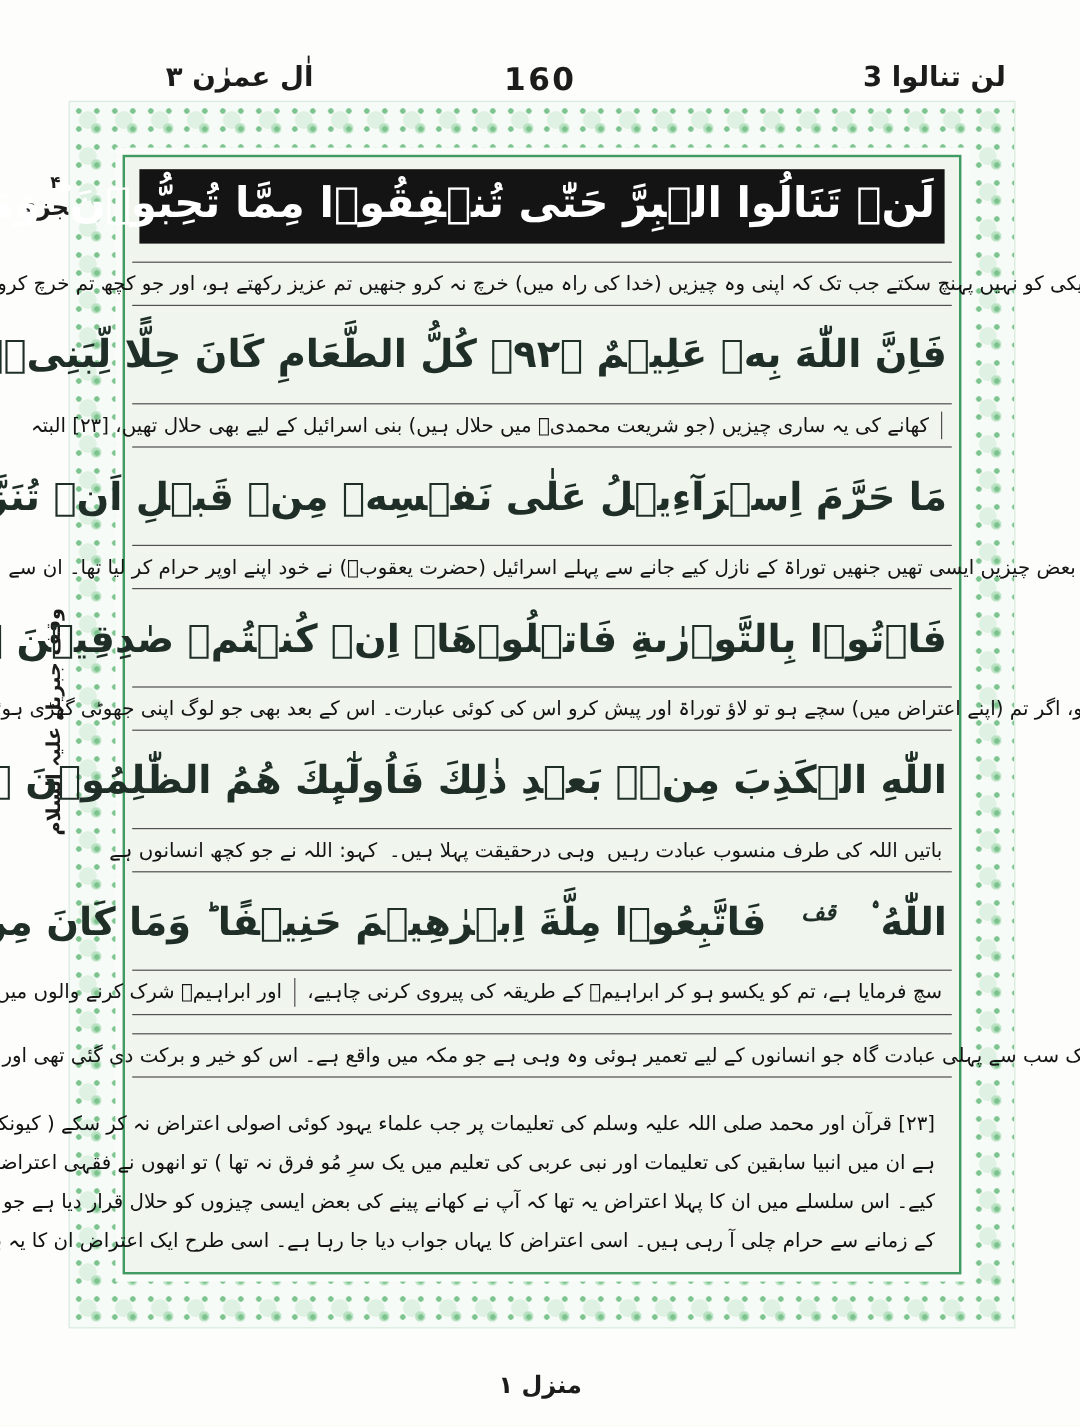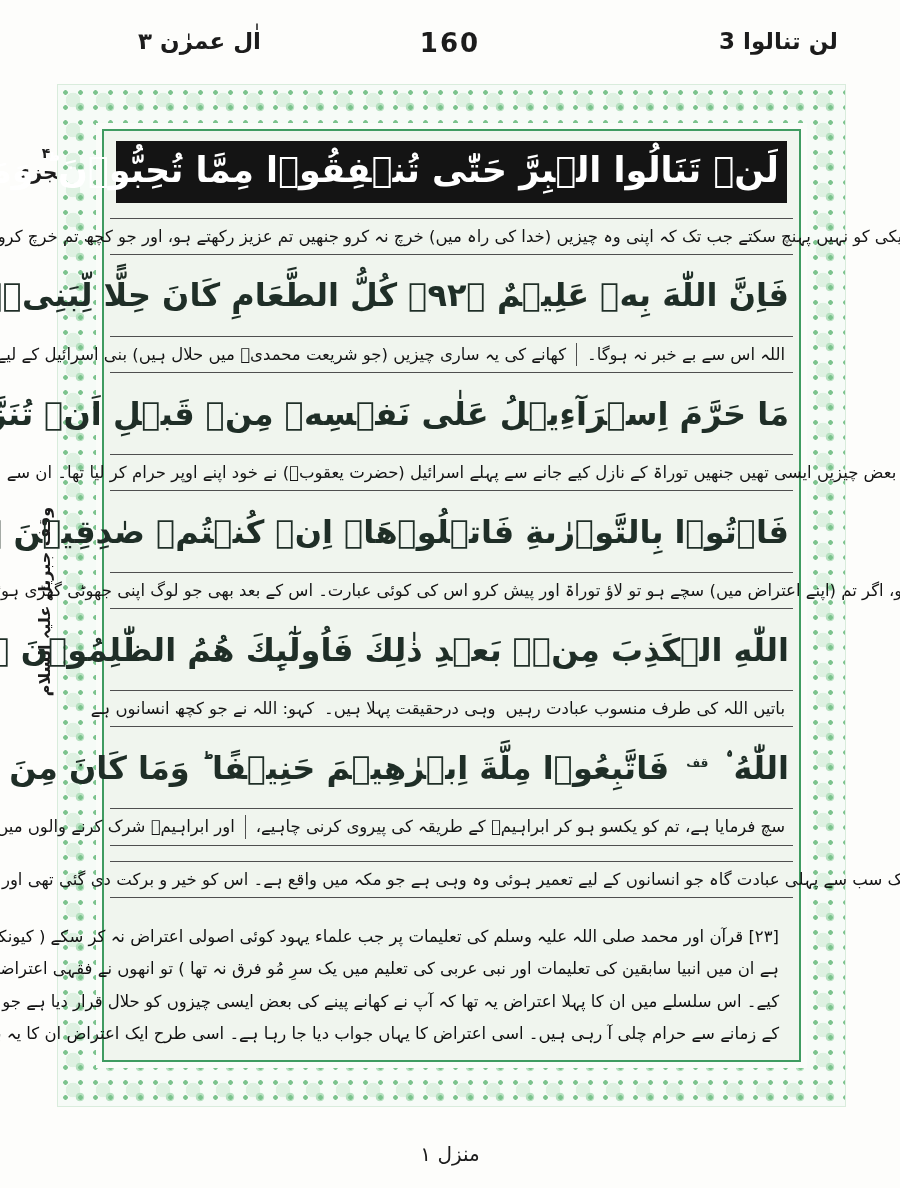--- a/index.html
+++ b/index.html
@@ -3,21 +3,21 @@
 <meta charset="utf-8">
 <style>
   html,body{margin:0;padding:0;}
   body{
     width:900px;height:1188px;position:relative;overflow:hidden;
     background:#fdfdfb;
     font-family:"DejaVu Sans", sans-serif;
     color:#151515;
   }
   
-  .hdr{position:absolute;top:28px;font-weight:bold;font-size:23px;color:#1c1c1c;white-space:nowrap;}
+  .hdr{position:absolute;top:52px;font-weight:bold;font-size:23px;color:#1c1c1c;white-space:nowrap;}
   .hdr-right{right:62px;}
   .hdr-center{left:50%;transform:translateX(-50%);font-size:26px;letter-spacing:2px;}
   .hdr-left{left:138px;}
 
   
   .frame{
     position:absolute;left:57px;top:84px;width:787px;height:1021px;
     background-color:#f6fbf7;
     background-image:
       radial-gradient(circle, #7cc38e 2px, transparent 2.6px),
@@ -43,21 +43,21 @@
   .ar{
     direction:rtl;text-align:center;
     font-size:32px;font-weight:bold;color:#1f2e27;
     line-height:1.45;padding:2px 4px;white-space:nowrap;
   }
   .ar-highlight{
     background:#141414;color:#ffffff;
     font-size:35px;font-weight:bold;text-align:center;direction:rtl;
     margin:4px 6px 0 6px;padding:8px 8px 10px;line-height:1.25;white-space:nowrap;
   }
-  .pause-mark{font-size:12px;vertical-align:super;margin:0 6px;}
+  .pause-mark{font-size:19px;vertical-align:super;margin:0 18px;font-style:italic;}
 
   
   .ur{
     direction:rtl;
     font-size:16.5px;color:#141414;
     border-top:1px solid #4f4f4f;border-bottom:1px solid #4f4f4f;
     padding:6px 8px;line-height:1.4;
     display:flex;align-items:center;gap:10px;
     background:transparent;
   }
@@ -81,21 +81,21 @@
   }
   .juz .num{font-size:14px;display:block;}
   .juz .lbl{font-size:20px;display:block;}
   .side-note{
     position:absolute;left:-56px;top:592px;width:200px;
     transform:rotate(-90deg);
     text-align:center;font-size:16px;font-weight:bold;color:#1c1c1c;white-space:nowrap;
   }
   .manzil{
     position:absolute;bottom:22px;left:50%;transform:translateX(-50%);
-    font-size:20px;font-weight:normal;color:#1c1c1c;
+    font-size:20px;font-weight:bold;color:#1c1c1c;
   }
 </style>
 </head>
 <body>
 
 <div class="hdr hdr-right">لن تنالوا 3</div>
 <div class="hdr hdr-center">160</div>
 <div class="hdr hdr-left">اٰل عمرٰن ۳</div>
 
 <div class="juz">
@@ -111,21 +111,20 @@
 
       <div class="ar-highlight">لَنۡ تَنَالُوا الۡبِرَّ حَتّٰی تُنۡفِقُوۡا مِمَّا تُحِبُّوۡنَ ؕ وَمَا تُنۡفِقُوۡا مِنۡ شَیۡءٍ</div>
 
       <div class="ur single">
         <span class="seg grow">تم نیکی کو نہیں پہنچ سکتے جب تک کہ اپنی وہ چیزیں (خدا کی راہ میں) خرچ نہ کرو جنھیں تم عزیز رکھتے ہو، اور جو کچھ تم خرچ کرو گے</span>
       </div>
 
       <div class="ar">فَاِنَّ اللّٰهَ بِهٖ عَلِیۡمٌ ﴿۹۲﴾ كُلُّ الطَّعَامِ كَانَ حِلًّا لِّبَنِیۡۤ اِسۡرَآءِیۡلَ اِلَّا</div>
 
       <div class="ur">
-        <span class="seg">اللہ اس سے بے خبر نہ ہوگا۔</span>
         <span class="vsep"></span>
         <span class="seg grow">کھانے کی یہ ساری چیزیں (جو شریعت محمدیؐ میں حلال ہیں) بنی اسرائیل کے لیے بھی حلال تھیں، [۲۳] البتہ</span>
       </div>
 
       <div class="ar">مَا حَرَّمَ اِسۡرَآءِیۡلُ عَلٰی نَفۡسِهٖ مِنۡ قَبۡلِ اَنۡ تُنَزَّلَ التَّوۡرٰىةُ ؕ قُلۡ</div>
 
       <div class="ur single">
         <span class="seg grow">بعض چیزیں ایسی تھیں جنھیں توراۃ کے نازل کیے جانے سے پہلے اسرائیل (حضرت یعقوبؑ) نے خود اپنے اوپر حرام کر لیا تھا۔ ان سے</span>
       </div>
 

